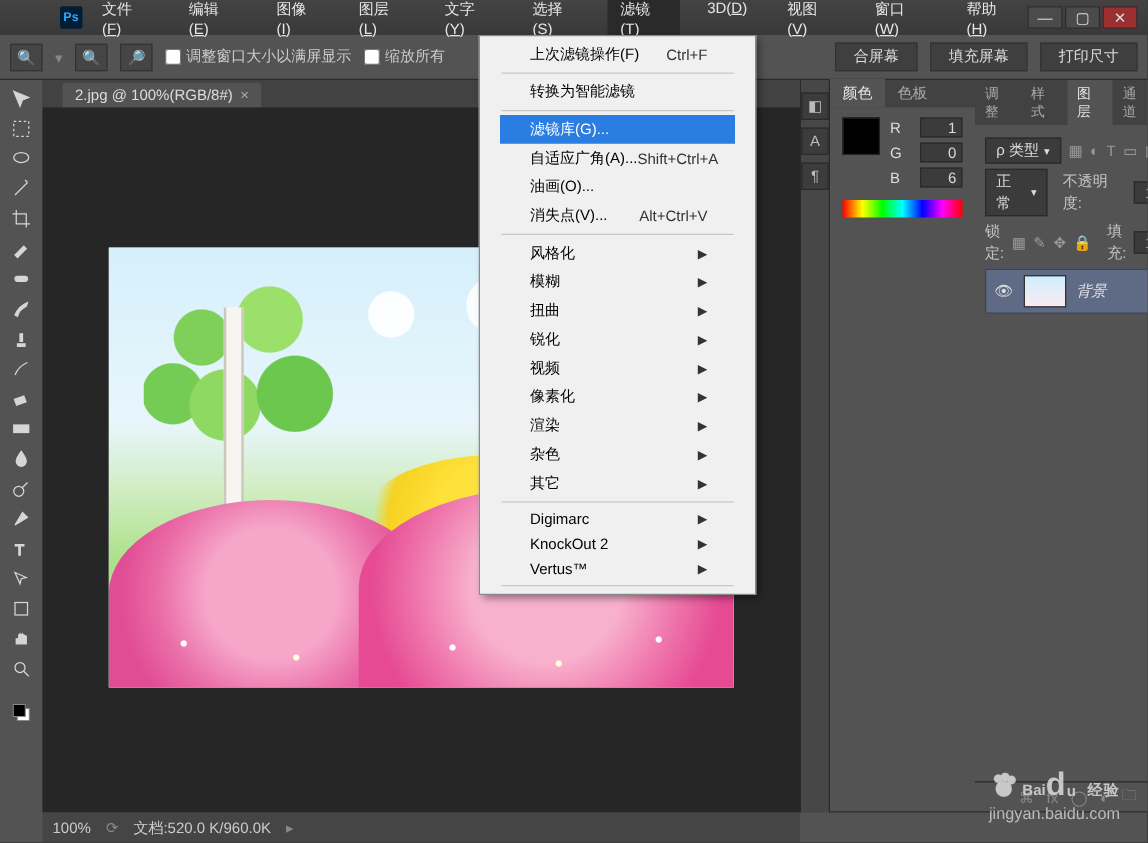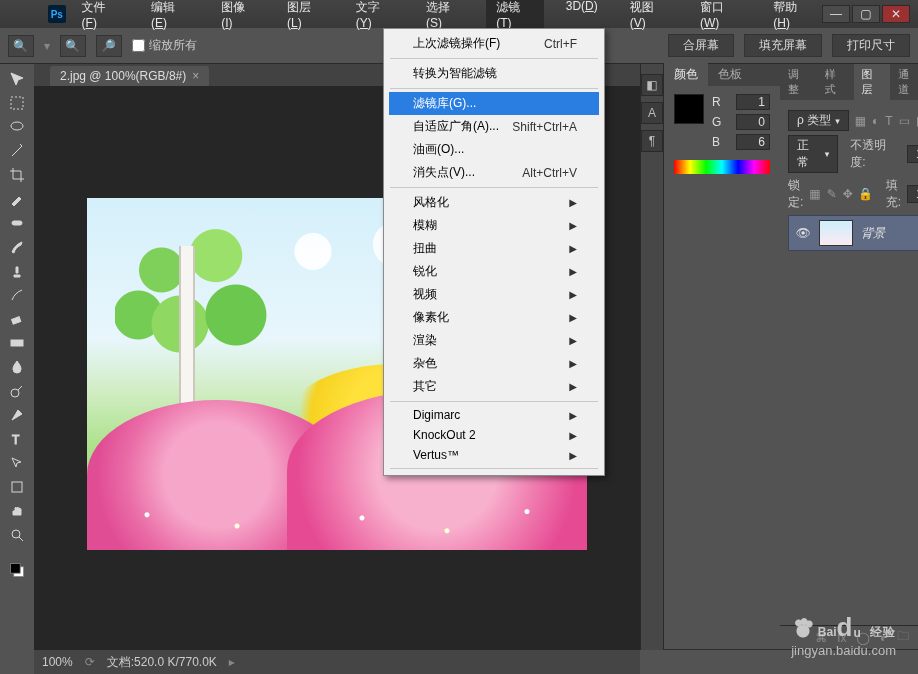--- a/index.html
+++ b/index.html
@@ -96,21 +96,21 @@
 .sel{background:#3b3b3b; border:1px solid #2a2a2a; padding:1px 8px; color:#ddd; display:inline-flex; align-items:center; gap:4px;}
 .layer-item{display:flex; align-items:center; gap:8px; background:#5f6b84; padding:4px 6px; border:1px solid #3a445a;}
 .layer-item .thumb{width:34px; height:26px; background:linear-gradient(#cdeffc,#fbeaf2); border:1px solid #333;}
 .layer-item .name{font-style:italic;}
 .panel-footer{height:24px; border-top:1px solid #2a2a2a; display:flex; align-items:center; justify-content:flex-end; gap:10px; padding:0 8px; color:#888;}
 
 
 .status { position:absolute; left:34px; right:278px; bottom:0; height:24px; background:#454545; display:flex; align-items:center; gap:12px; padding:0 8px; color:#ccc;}
 
 
-.dropdown { position: absolute; left: 383px; top: 28px; width: 222px; background: #f0f0f0; color: #000; border: 1px solid #8a8a8a; box-shadow: 3px 3px 6px rgba(0,0,0,.4); padding: 3px 5px; z-index: 100; }
+.dropdown { position: absolute; left: 383px; top: 28px; width: 222px; background: #f0f0f0; color: #000; border: 1px solid #8a8a8a; box-shadow: 3px 3px 6px rgba(0,0,0,.4); padding: 3px 16px; z-index: 100; }
 .dropdown .ditem { display: flex; align-items: center; padding: 3px 22px 3px 24px; font-size: 12px; position: relative; white-space:nowrap;}
 .dropdown .ditem .shortcut { margin-left: auto; color: #333; font-size: 12px;}
 .dropdown .ditem .arrow { margin-left:auto; font-size:10px; color:#333;}
 .dropdown .ditem.hover { background: #2a7de1; color: #fff; }
 .dropdown .sep { height: 1px; background: #c8c8c8; margin: 3px 1px; }
 
 
 .watermark{position:absolute; right:22px; bottom:16px; text-align:right; color:#dcdcdc; opacity:.85;}
 .watermark .big{font-size:26px; font-weight:bold; letter-spacing:1px;}
 .watermark .big .bai{letter-spacing:0;}
@@ -152,20 +152,24 @@
     <div class="win-btn">▢</div>
     <div class="win-btn close-btn">✕</div>
   </div>
 </div>
 
 <div class="options-bar">
   <span class="opt-icon">🔍</span>
   <span style="color:#888">▾</span>
   <span class="opt-icon">🔍</span>
   <span class="opt-icon">🔎</span>
+  <label class="opt-check">
+      <input type="checkbox" style="">
+      <span>调整窗口大小以满屏显示</span>
+    </label>
   <label class="opt-check">
       <input type="checkbox" style="">
       <span>缩放所有</span>
     </label>
   <span style="flex:1"></span>
   <button class="opt-btn">合屏幕</button>
   <button class="opt-btn">填充屏幕</button>
   <button class="opt-btn">打印尺寸</button>
 </div>
 
@@ -404,21 +408,21 @@
         <span>▤</span>
         <span>🗑</span>
       </div>
     </div>
   </div>
 </div>
 
 <div class="status">
   <span>100%</span>
   <span style="color:#888">⟳</span>
-  <span>文档:520.0 K/770.0K</span>
+  <span>文档:520.0 K/960.0K</span>
   <span style="color:#888">▸</span>
 </div>
 
 <div class="dropdown">
   <div class="ditem">
       <span>上次滤镜操作(F)</span>
       <span class="shortcut">Ctrl+F</span>
     </div>
   <div class="sep"></div>
   <div class="ditem">

